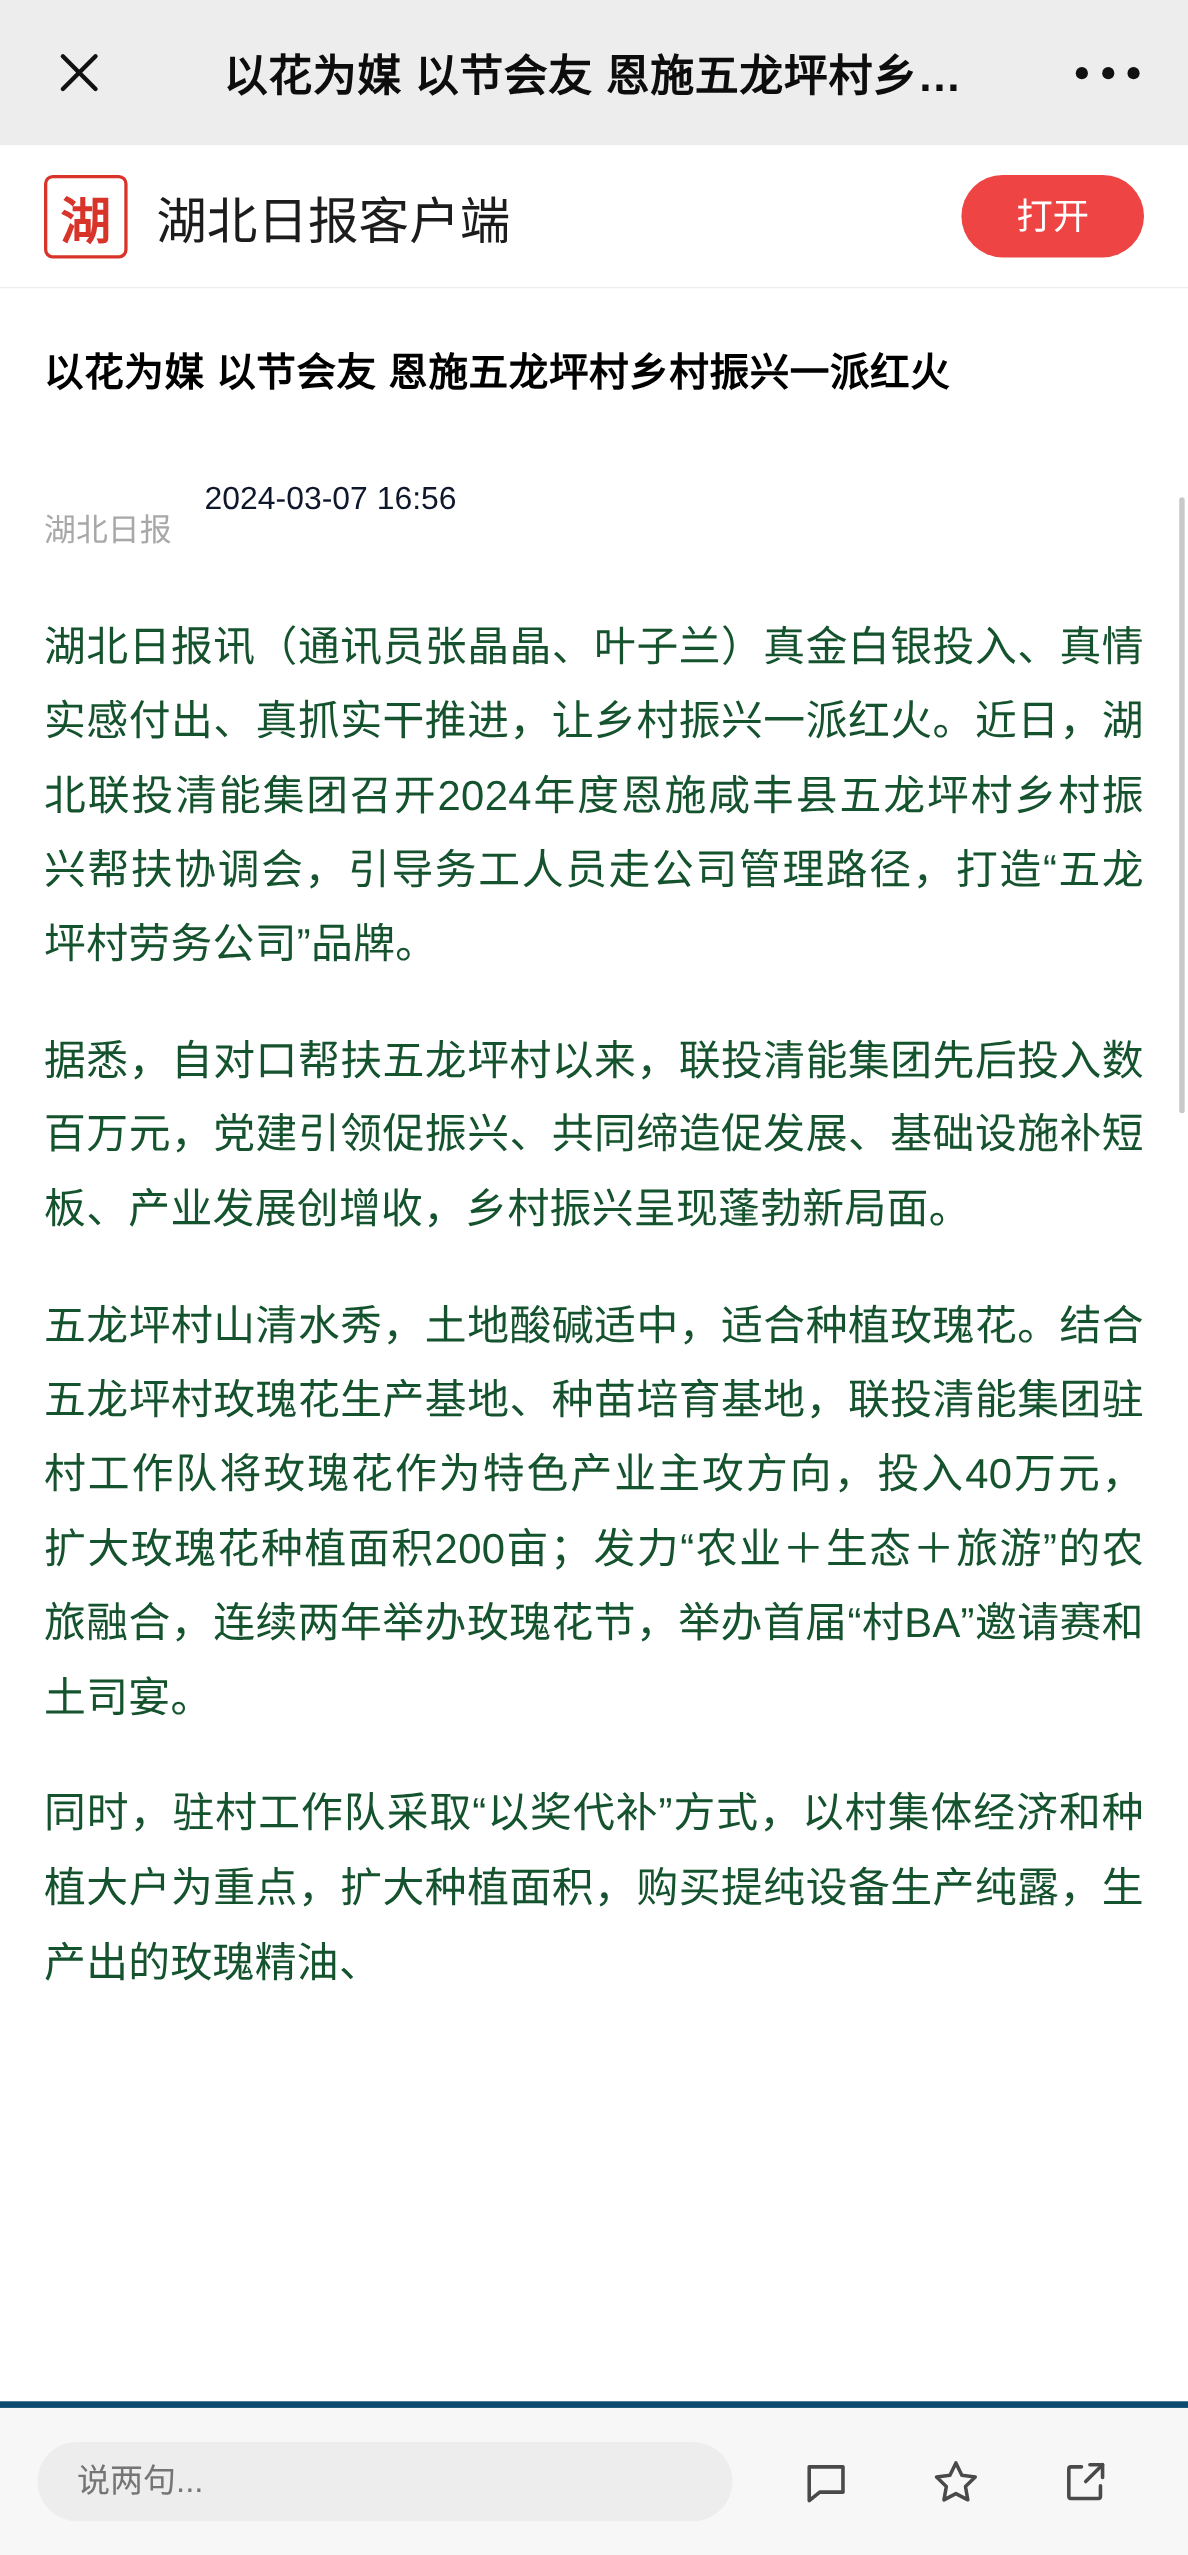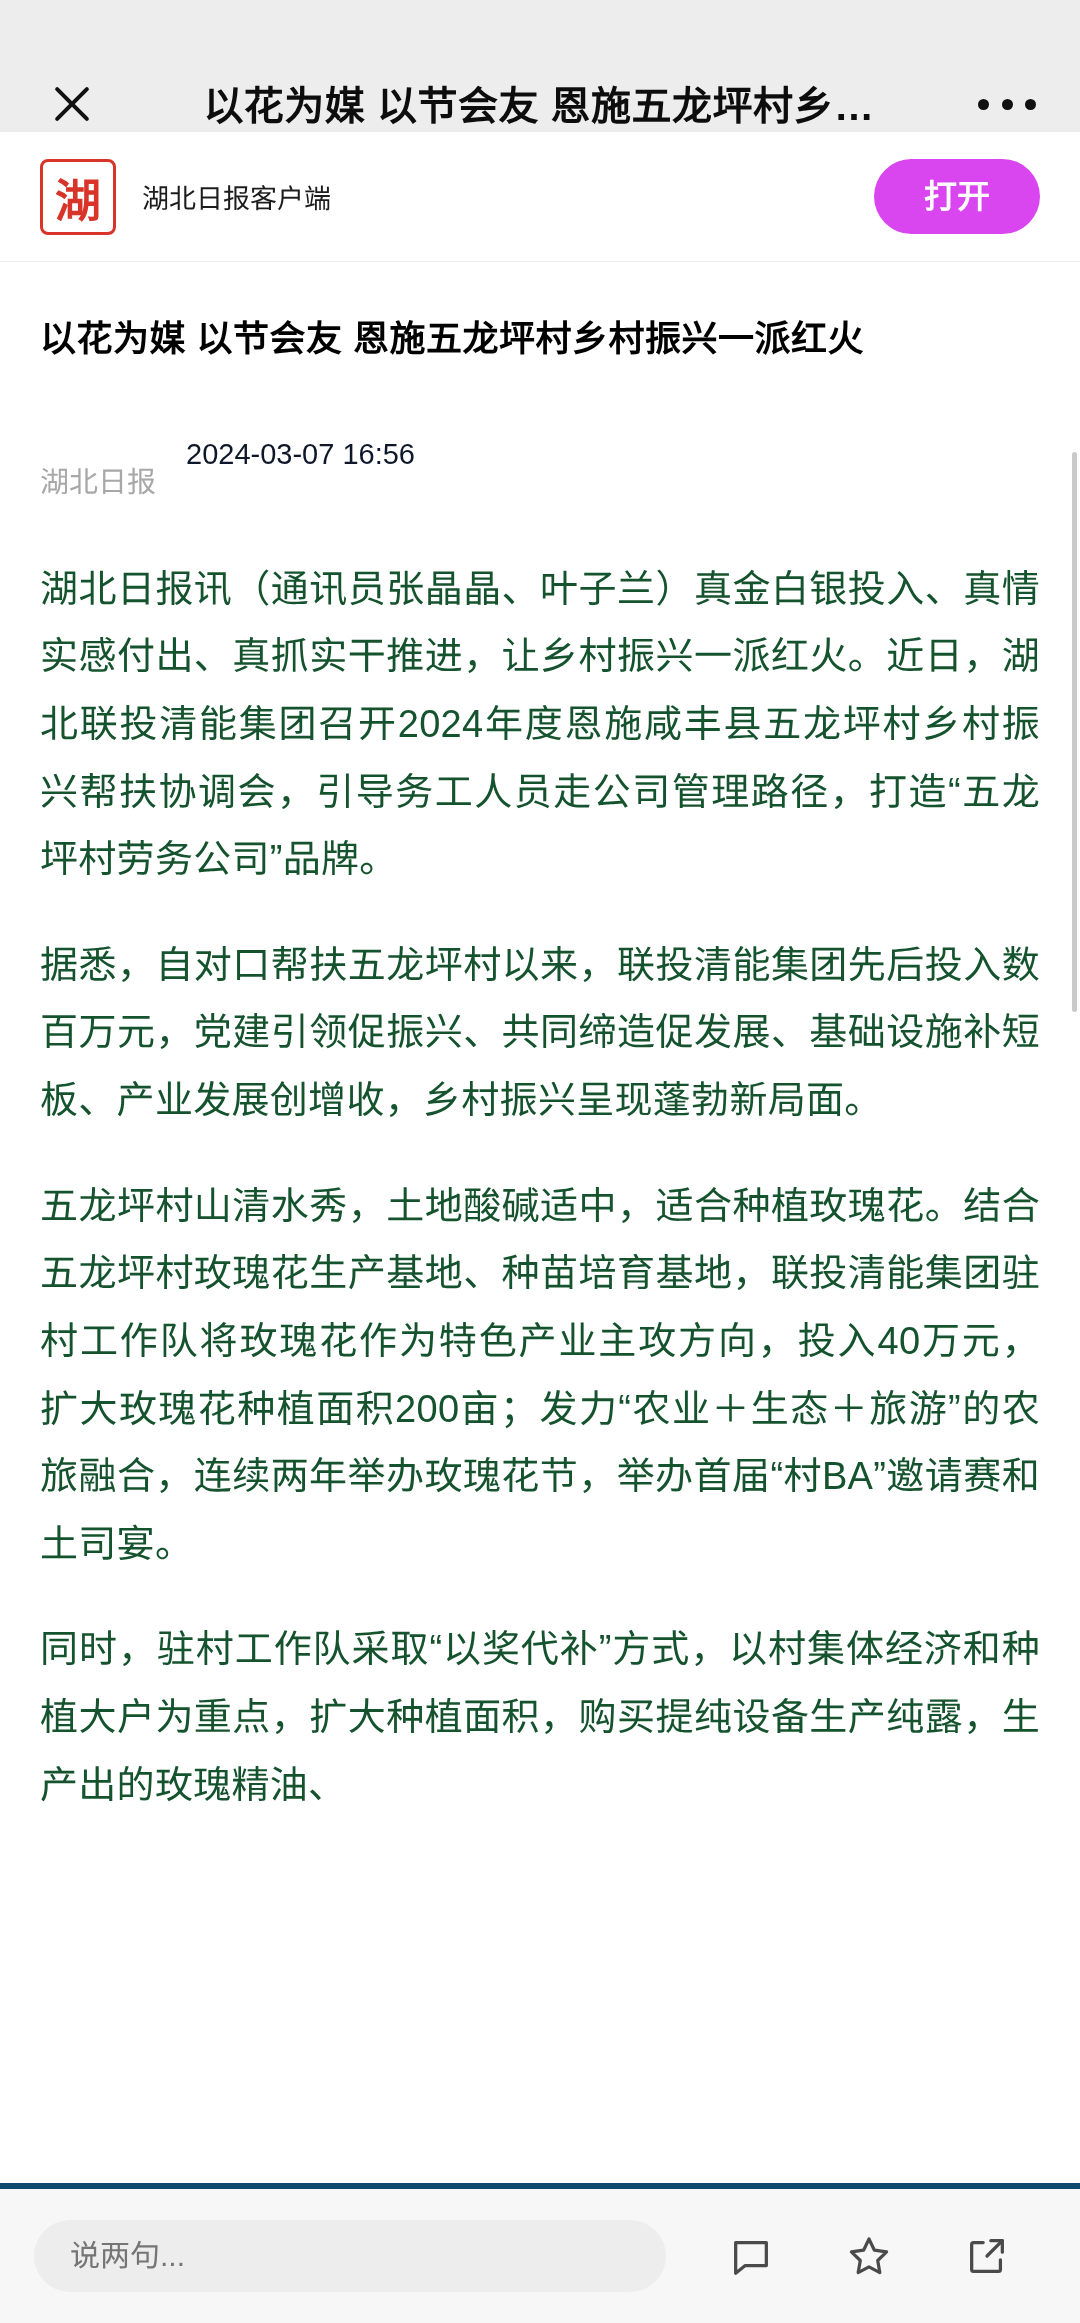--- a/index.html
+++ b/index.html
@@ -14,21 +14,21 @@
     color: #1a1a1a;
     overflow: hidden;
     position: relative;
   }
 
   
   .topbar {
     height: 132px;
     background: #ededed;
     display: flex;
-    align-items: flex-end;
+    align-items: center;
     padding: 0 44px;
     box-sizing: border-box;
     position: relative;
   }
   .close-btn {
     width: 56px;
     height: 56px;
     flex: 0 0 auto;
     position: relative;
     cursor: pointer;
@@ -96,31 +96,31 @@
     align-items: center;
     justify-content: center;
     color: #d8342a;
     font-size: 46px;
     font-weight: 700;
     font-family: "Liberation Serif", "DejaVu Serif", serif;
     flex: 0 0 auto;
   }
   .app-name {
     margin-left: 26px;
-    font-size: 27px;
+    font-size: 46px;
     color: #1c1c1c;
     flex: 1 1 auto;
     font-weight: 400;
   }
   .open-btn {
     flex: 0 0 auto;
-    background: #d946ef;
+    background: #ef4444;
     color: #ffffff;
     font-size: 33px;
-    font-weight: 700;
+    font-weight: 400;
     border: none;
     border-radius: 44px;
     padding: 21px 50px;
     line-height: 1;
     cursor: pointer;
     font-family: "Liberation Sans", sans-serif;
   }
 
   
   .article {

